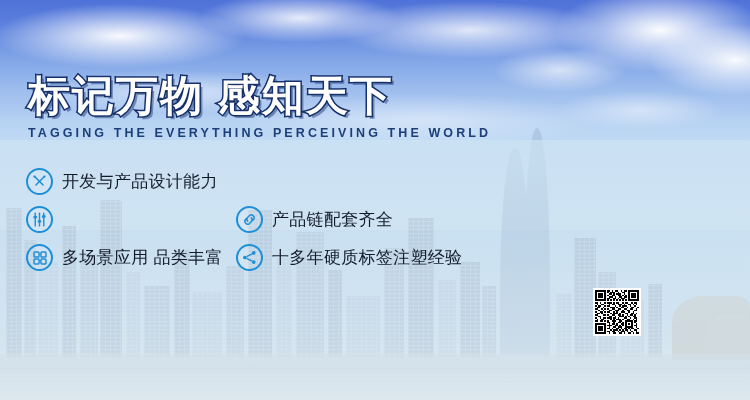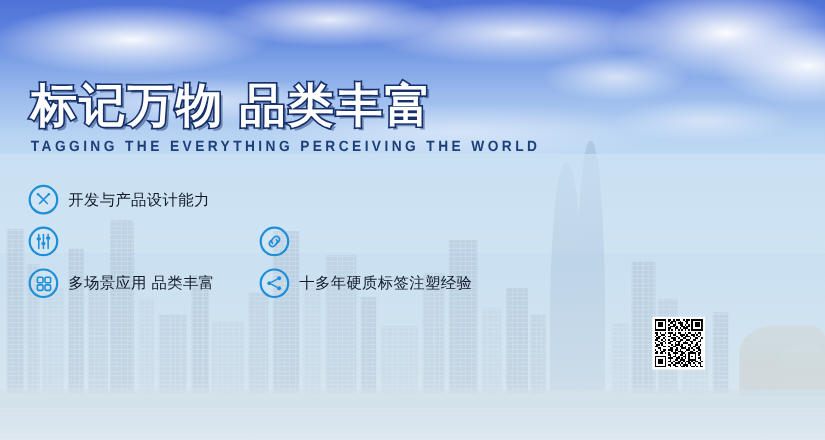--- a/index.html
+++ b/index.html
@@ -106,21 +106,21 @@
   .fitem.col-right { left:210px; }
   .ficon {
     width:27px; height:27px; flex:0 0 27px;
     border-radius:50%;
     border:2px solid #1e8ed6;
     display:flex; align-items:center; justify-content:center;
     background:rgba(255,255,255,.10);
   }
   .ficon svg { display:block; }
   .flabel {
-    font-size:14px; color:#131b2b; font-weight:normal;
+    font-size:17px; color:#131b2b; font-weight:normal;
     white-space:nowrap; letter-spacing:.3px;
   }
 
   
   .qr {
     position:absolute; left:593px; top:288px;
     width:48px; height:48px;
     background:#ffffff; padding:2px;
   }
   .qr svg { display:block; }
@@ -169,21 +169,21 @@
     <div class="rock" style="left:672px; width:78px; height:64px; border-radius:40% 18% 0 0;"></div>
     <div class="rock" style="left:706px; width:44px; height:46px; border-radius:50% 26% 0 0;"></div>
 
     <div class="promenade"></div>
     <div class="water"></div>
     <div class="water-sheen"></div>
   </div>
   <div class="city-wash"></div>
 
   <div class="headline-wrap">
-    <div class="headline">标记万物 品类丰富</div>
+    <div class="headline">标记万物 感知天下</div>
     <div class="subhead">TAGGING THE EVERYTHING PERCEIVING THE WORLD</div>
   </div>
 
   <div class="features">
 
     <div class="frow">
       <div class="fitem col-left">
         <span class="ficon">
           <svg width="17" height="17" viewBox="0 0 24 24" fill="none" stroke="#1e8ed6" stroke-width="2.1" stroke-linecap="round">
             <path d="M5 5 L17 17"></path>
@@ -209,20 +209,21 @@
           </svg>
         </span>
       </div>
       <div class="fitem col-right">
         <span class="ficon">
           <svg width="17" height="17" viewBox="0 0 24 24" fill="none" stroke="#1e8ed6" stroke-width="2.1" stroke-linecap="round">
             <path d="M9.5 14.5 a4 4 0 0 1 0-5.6 l2.6-2.6 a4 4 0 0 1 5.6 5.6 l-1.3 1.3"></path>
             <path d="M14.5 9.5 a4 4 0 0 1 0 5.6 l-2.6 2.6 a4 4 0 0 1-5.6-5.6 l1.3-1.3"></path>
           </svg>
         </span>
+        <span class="flabel">产品链配套齐全</span>
       </div>
     </div>
 
     <div class="frow">
       <div class="fitem col-right">
         <span class="ficon">
           <svg width="17" height="17" viewBox="0 0 24 24" fill="none" stroke="#1e8ed6" stroke-width="1.9">
             <circle cx="18" cy="5.5" r="2.6" fill="#1e8ed6" stroke="none"></circle>
             <circle cx="5.5" cy="12" r="2.6" fill="#1e8ed6" stroke="none"></circle>
             <circle cx="18" cy="18.5" r="2.6" fill="#1e8ed6" stroke="none"></circle>

